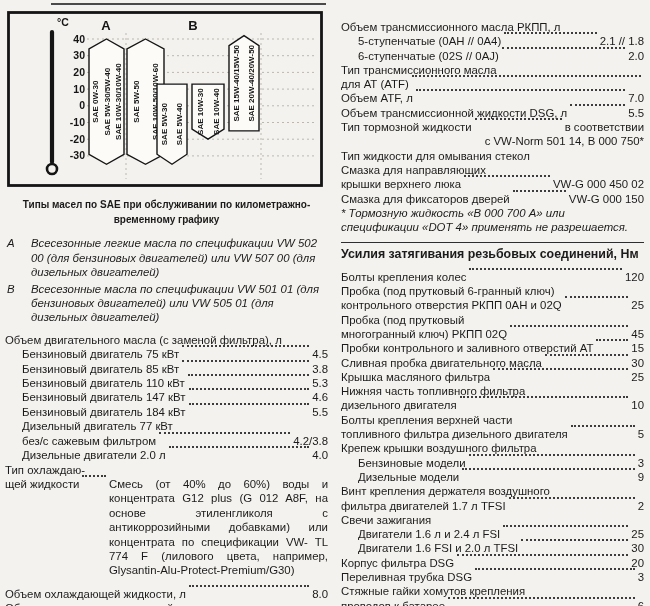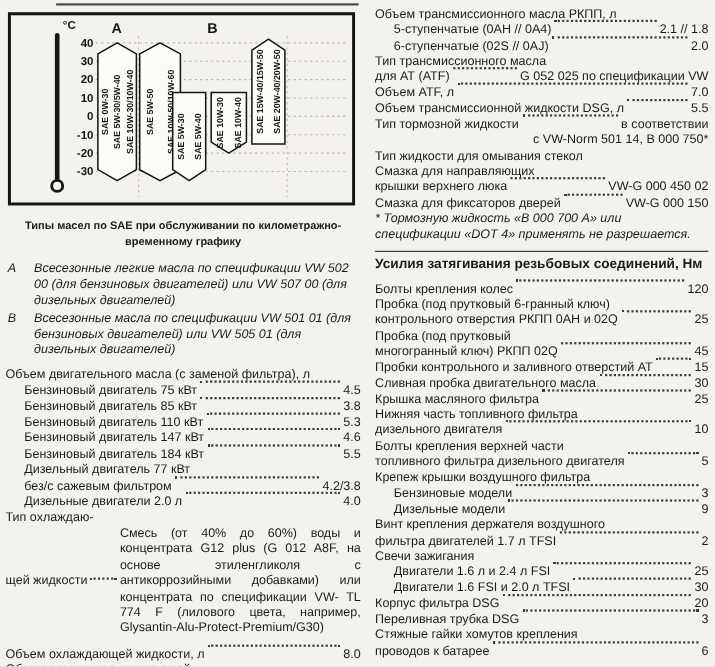--- a/index.html
+++ b/index.html
@@ -2,42 +2,42 @@
 <html><head>
 <meta charset="utf-8">
 <style>
   html,body{margin:0;padding:0;background:#dddbd6;}
   .page{
     width:650px;height:606px;box-sizing:border-box;position:relative;overflow:hidden;
     font-family:"Liberation Sans",sans-serif;font-size:11.4px;color:#1b1b1b;
     display:flex;
   }
   .col-left{width:334px;box-sizing:border-box;padding:2px 6px 0 5px;line-height:14.4px;}
-  .col-right{flex:1;box-sizing:border-box;padding:6px 6px 0 7px;line-height:14.3px;}
+  .col-right{flex:1;box-sizing:border-box;padding:20px 6px 0 7px;line-height:14.3px;}
 
   .top-rule{height:2px;background:#4a4a4a;margin:1px 2px 6px 46px;}
   .fig-box{margin-left:2px;}
   .fig-caption{font-weight:bold;font-size:10px;line-height:15px;text-align:center;margin:7px 6px 9px 6px;}
   .notes{margin:0 0 8px 2px;}
   .note{display:flex;font-style:italic;margin-bottom:2px;}
   .note-key{width:24px;flex:none;}
   .note-text{flex:1;}
 
   .plain-line{white-space:nowrap;}
   .spec-item .sline{display:flex;align-items:flex-start;}
   .spec-item .pre{white-space:nowrap;}
   .spec-item .cont{text-align:right;white-space:nowrap;}
   .lbl{white-space:nowrap;}
   .val{white-space:nowrap;}
   .dots{flex:1;min-width:12px;border-bottom:2px dotted #3c3c3c;margin:0 3px;position:relative;top:-2px;}
   .ind{padding-left:17px;}
 
   .coolant{margin-top:0;}
   .coolant-row{display:flex;}
-  .coolant-term{width:104px;flex:none;display:flex;align-items:center;}
+  .coolant-term{width:104px;flex:none;display:flex;align-items:flex-start;}
   .coolant-def{flex:1;text-align:justify;}
 
   .volumes{margin-top:9px;}
 
   .fn{font-style:italic;margin-top:0;}
   .torque-rule{border-top:1.5px solid #2e2e2e;margin:8px 0 0 0;}
   .sec-header{font-weight:bold;font-size:12.4px;margin:4px 0 8px 0;}
 </style>
 </head>
 <body>
@@ -201,21 +201,20 @@
             <span class="lbl">6-ступенчатые (02S // 0AJ)</span>
             <span class="dots"></span>
             <span class="val">2.0</span>
           </div>
         </div>
         <div class="spec-item">
           <div class="pre">Тип трансмиссионного масла</div>
           <div class="sline">
             <span class="lbl">для АТ (ATF)</span>
             <span class="dots"></span>
-            <span class="val">G 052 025 по спецификации VW</span>
           </div>
         </div>
         <div class="spec-item">
           <div class="sline">
             <span class="lbl">Объем ATF, л</span>
             <span class="dots"></span>
             <span class="val">7.0</span>
           </div>
         </div>
         <div class="spec-item">

